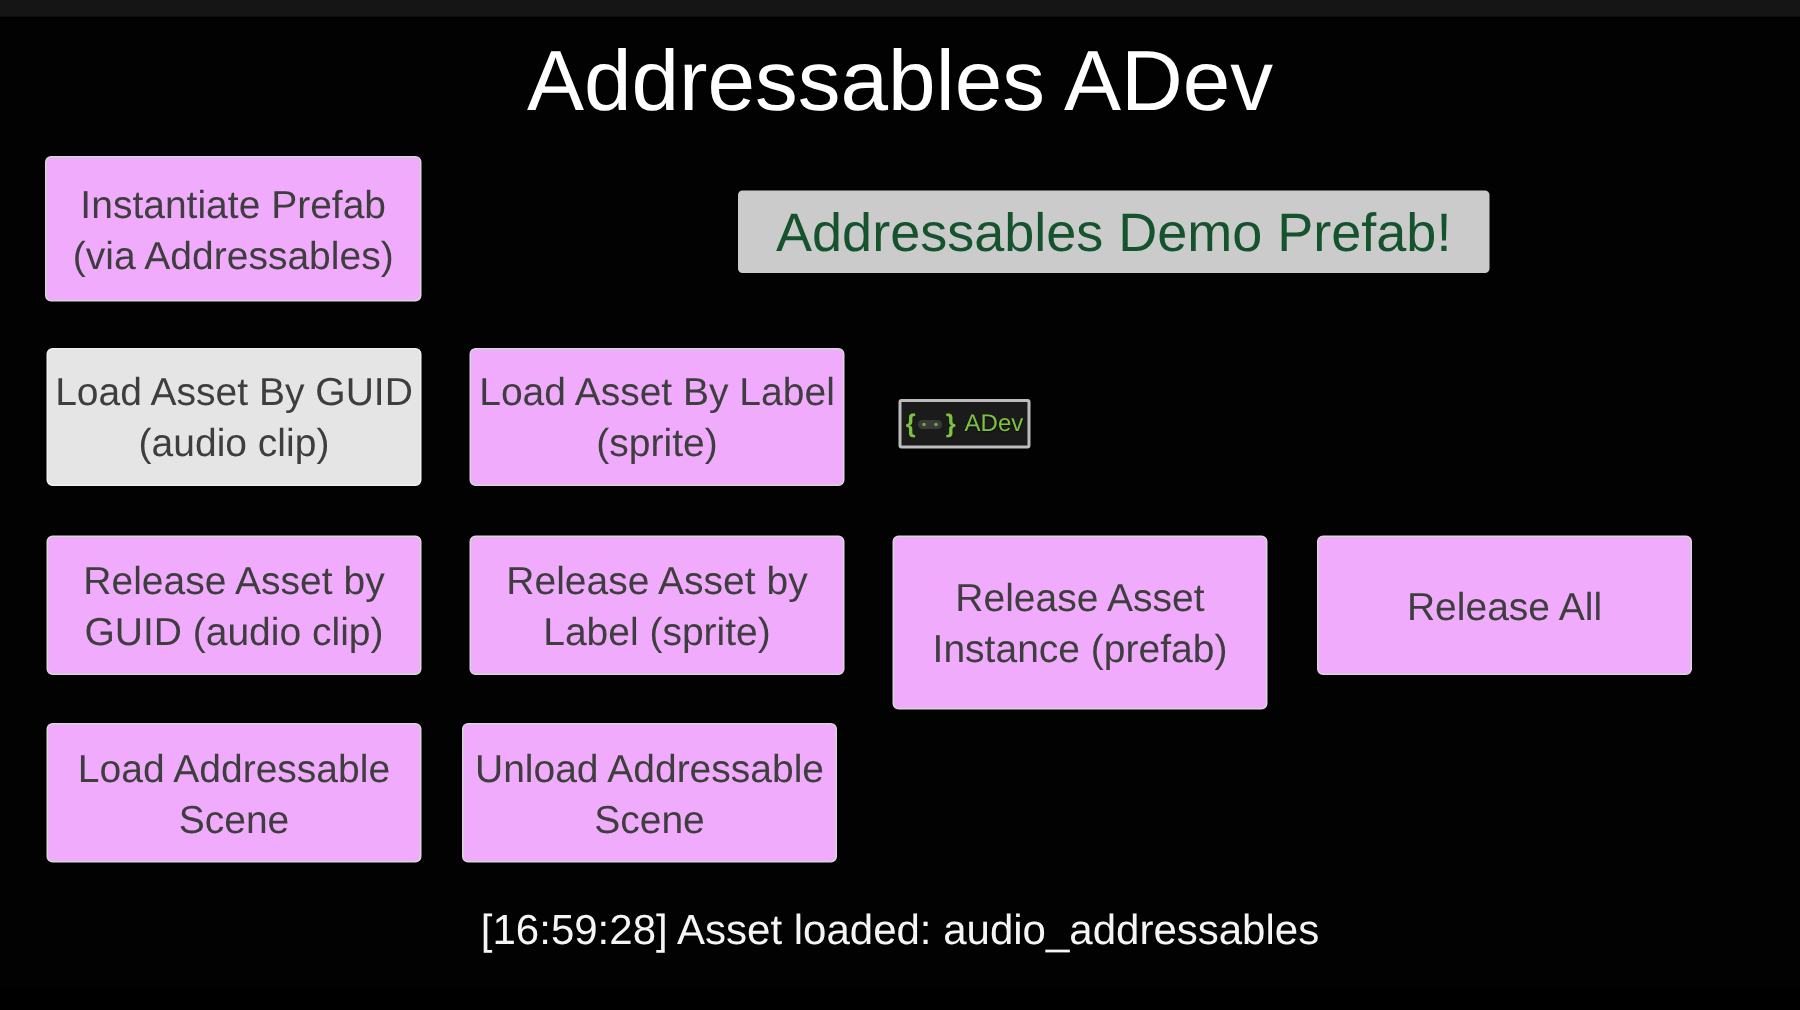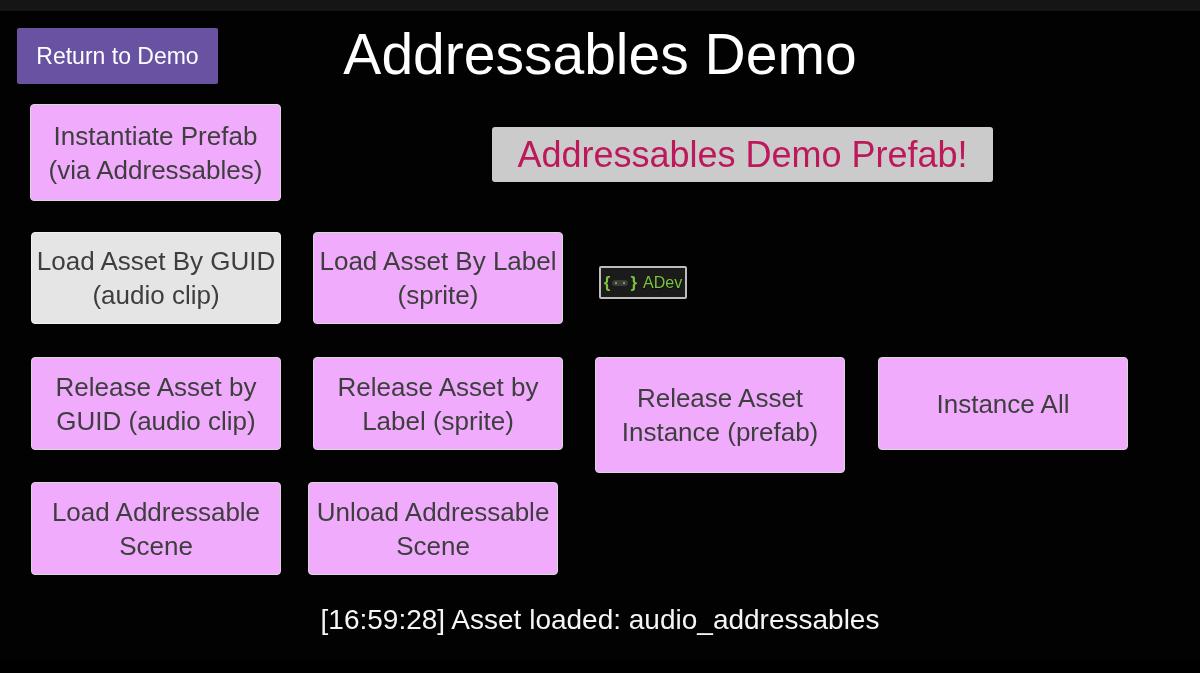--- a/index.html
+++ b/index.html
@@ -79,21 +79,21 @@
   #btn-release-all        { left: 878px; top: 357px; width: 250px; height: 93px; }
   #btn-load-scene         { left: 31px;  top: 482px; width: 250px; height: 93px; }
   #btn-unload-scene       { left: 308px; top: 482px; width: 250px; height: 93px; }
 
   .prefab-banner {
     position: absolute;
     left: 492px; top: 127px;
     width: 501px; height: 55px;
     background: #cbcbcb;
     border-radius: 3px;
-    color: #be185d;
+    color: #14532d;
     font-size: 36px;
     display: flex; align-items: center; justify-content: center;
     text-align: center;
   }
 
   .adev-sprite {
     position: absolute;
     left: 599px; top: 266px;
     width: 88px; height: 33px;
     background: #1b1b1b;
@@ -125,25 +125,22 @@
     color: #f5f5f5;
     font-size: 28px;
   }
 </style>
 </head>
 <body>
 
 <div class="stage">
   <div class="top-strip"></div>
 
-  <button class="return-btn">
-    <span>Return to Demo</span>
-  </button>
-
-  <div class="page-title">Addressables Demo</div>
+
+  <div class="page-title">Addressables ADev</div>
 
   <button class="gbtn" id="btn-instantiate">
     <span>Instantiate Prefab
 (via Addressables)</span>
   </button>
 
   <div class="prefab-banner">
     <span>Addressables Demo Prefab!</span>
   </div>
 
@@ -179,21 +176,21 @@
     <span>Release Asset by
 Label (sprite)</span>
   </button>
 
   <button class="gbtn" id="btn-release-instance">
     <span>Release Asset
 Instance (prefab)</span>
   </button>
 
   <button class="gbtn" id="btn-release-all">
-    <span>Instance All</span>
+    <span>Release All</span>
   </button>
 
   <button class="gbtn" id="btn-load-scene">
     <span>Load Addressable
 Scene</span>
   </button>
 
   <button class="gbtn" id="btn-unload-scene">
     <span>Unload Addressable
 Scene</span>

